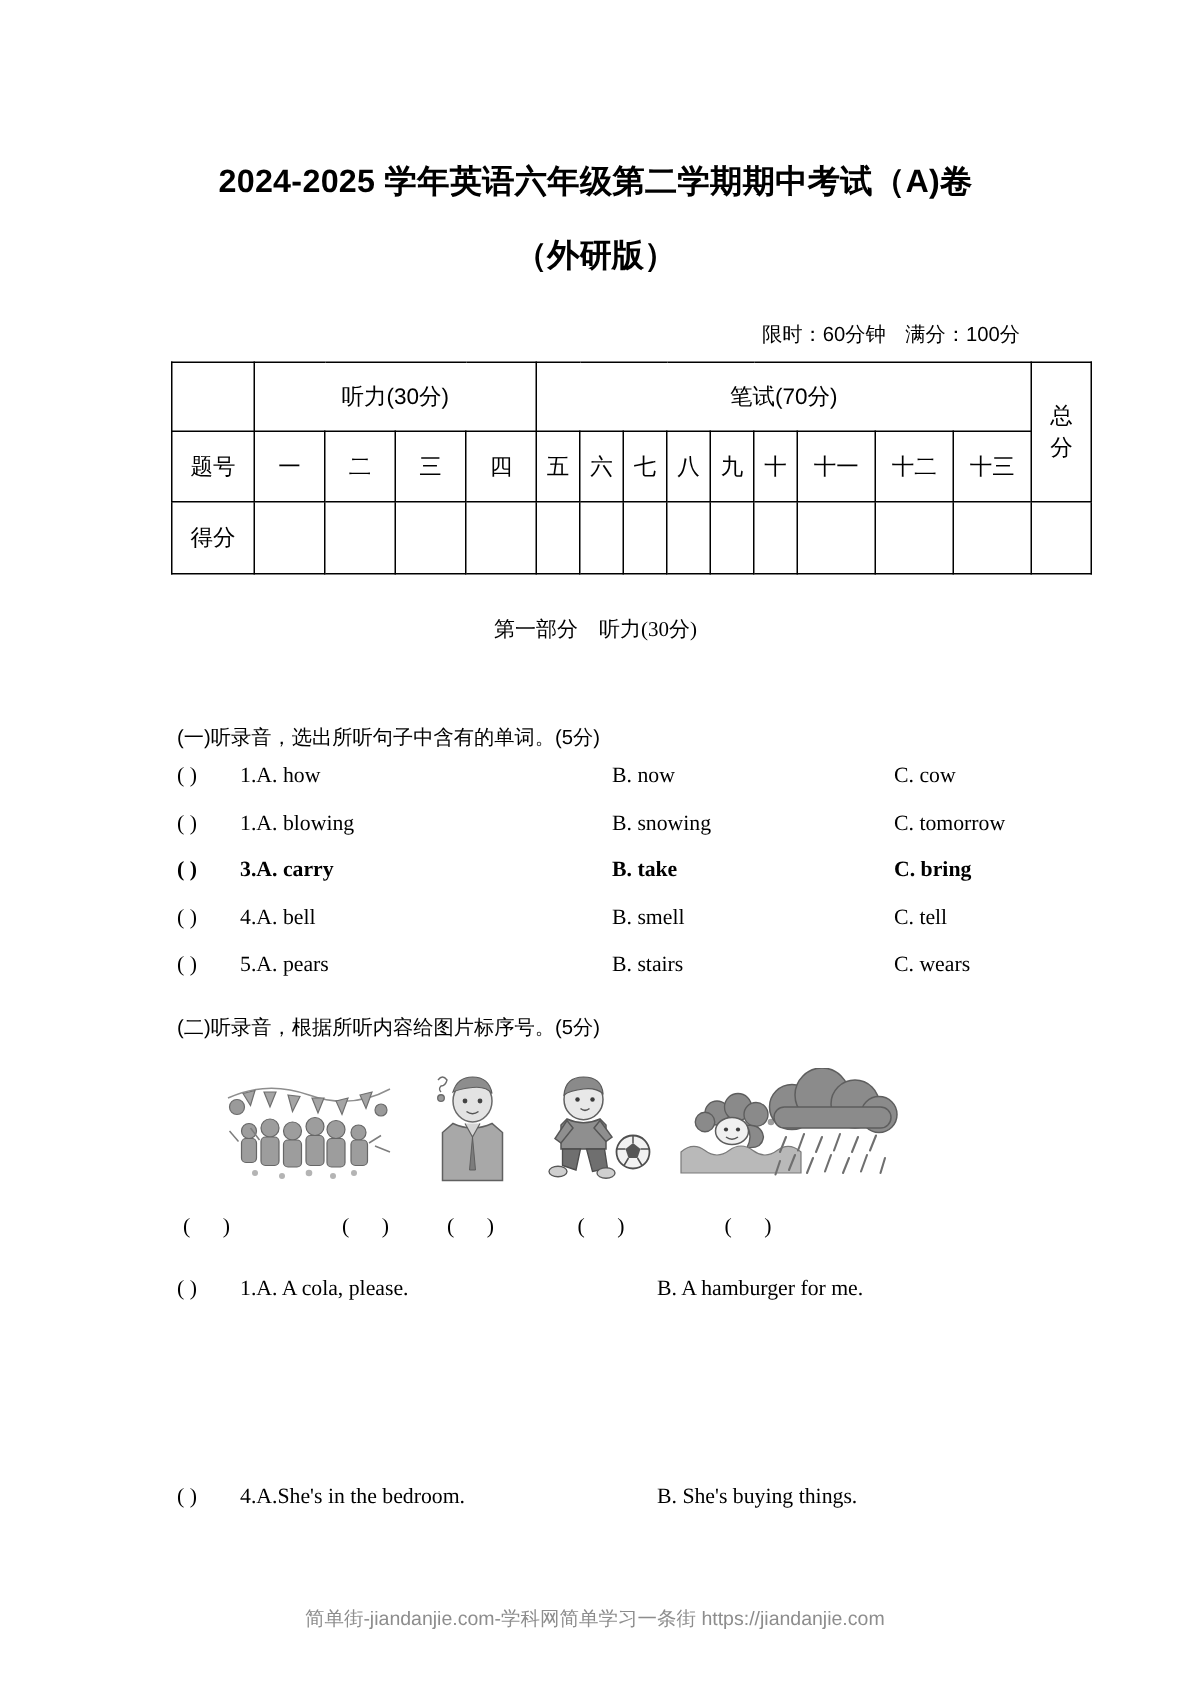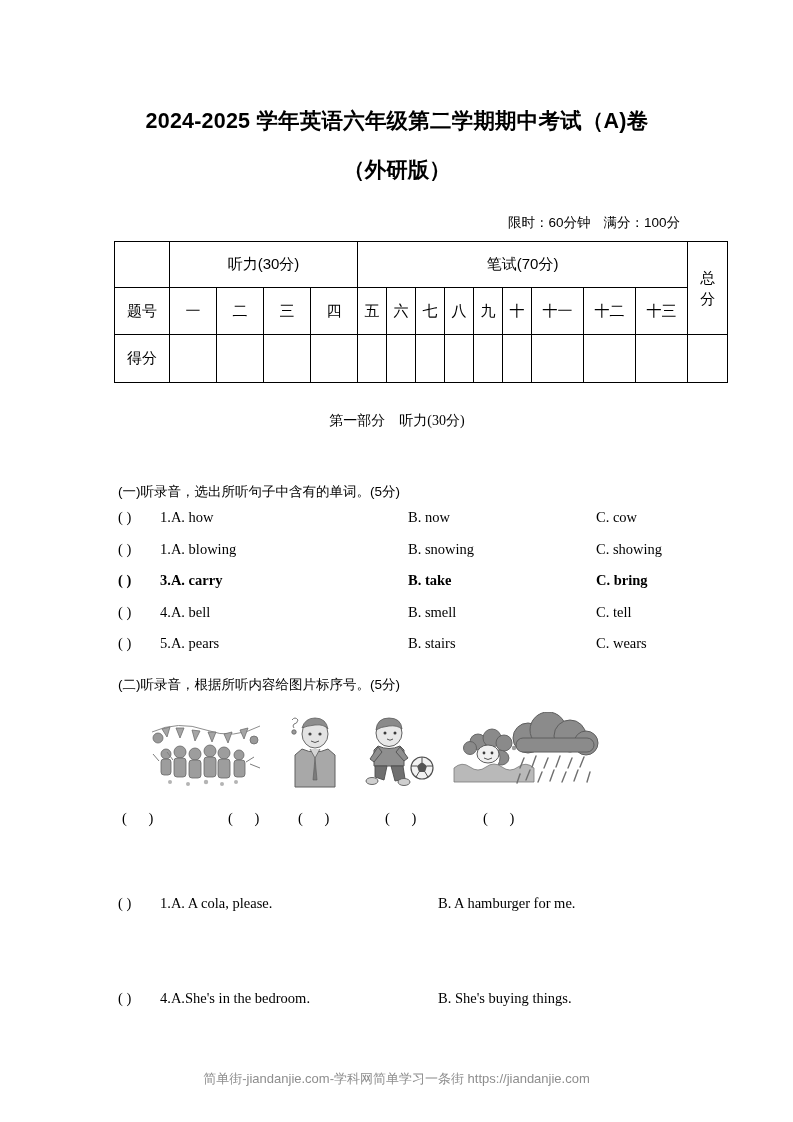--- a/index.html
+++ b/index.html
@@ -274,21 +274,21 @@
   <div class="part-heading">
     <span>第一部分</span><span class="sp"></span><span>听力(30分)</span>
   </div>
 
   <div class="section-instr" style="top:466px;margin-top:16px;">(一)听录音，选出所听句子中含有的单词。(5分)</div>
 
   <div class="qrow s1" style="top:502px;">
     <span class="brk">(      )</span><span class="optA">1.A. how</span><span class="optB">B. now</span><span class="optC">C. cow</span>
   </div>
   <div class="qrow s1" style="top:533.5px;">
-    <span class="brk">(      )</span><span class="optA">1.A. blowing</span><span class="optB">B. snowing</span><span class="optC">C. showing</span>
+    <span class="brk">(      )</span><span class="optA">1.A. blowing</span><span class="optB">B. snowing</span><span class="optC">C. tomorrow</span>
   </div>
   <div class="qrow s1" style="top:565px;font-weight:bold;">
     <span class="brk">(      )</span><span class="optA">3.A. carry</span><span class="optB">B. take</span><span class="optC">C. bring</span>
   </div>
   <div class="qrow s1" style="top:596.5px;">
     <span class="brk">(      )</span><span class="optA">4.A. bell</span><span class="optB">B. smell</span><span class="optC">C. tell</span>
   </div>
   <div class="qrow s1" style="top:628px;">
     <span class="brk">(      )</span><span class="optA">5.A. pears</span><span class="optB">B. stairs</span><span class="optC">C. wears</span>
   </div>
@@ -443,21 +443,21 @@
 
   <div class="bracket-row">
     <span class="bk" style="left:8px;">(      )</span>
     <span class="bk" style="left:114px;">(      )</span>
     <span class="bk" style="left:184px;">(      )</span>
     <span class="bk" style="left:271px;">(      )</span>
     <span class="bk" style="left:369px;">(      )</span>
   </div>
 
 
-  <div class="qrow s3" style="top:888px;">
+  <div class="qrow s3" style="top:844px;">
     <span class="brk">(      )</span><span class="optA">1.A. A cola, please.</span><span class="optB">B. A hamburger for me.</span>
   </div>
   <div class="qrow s3" style="top:982.5px;">
     <span class="brk">(      )</span><span class="optA">4.A.She's in the bedroom.</span><span class="optB">B. She's buying things.</span>
   </div>
 
   <div class="footer">简单街-jiandanjie.com-学科网简单学习一条街 https://jiandanjie.com</div>
 
 </div>
 

